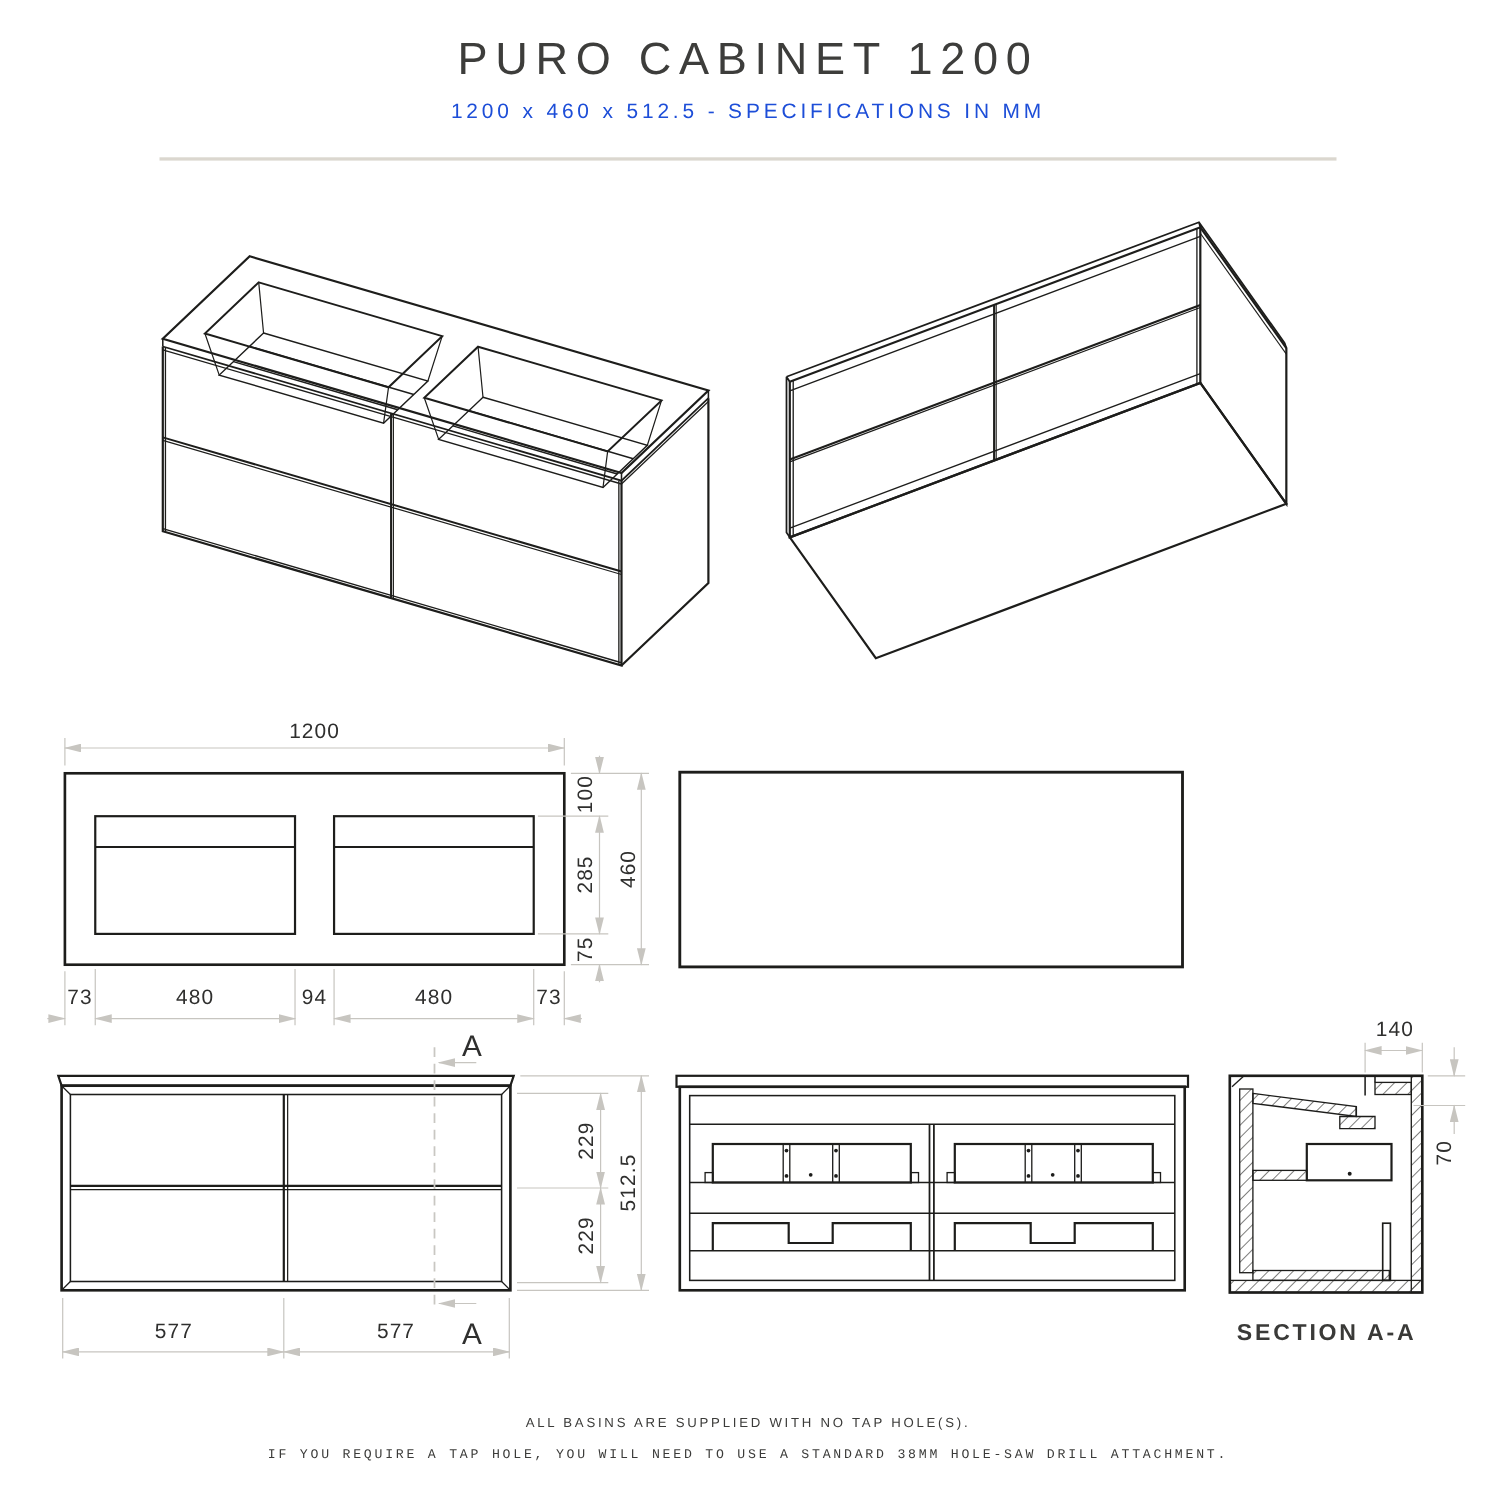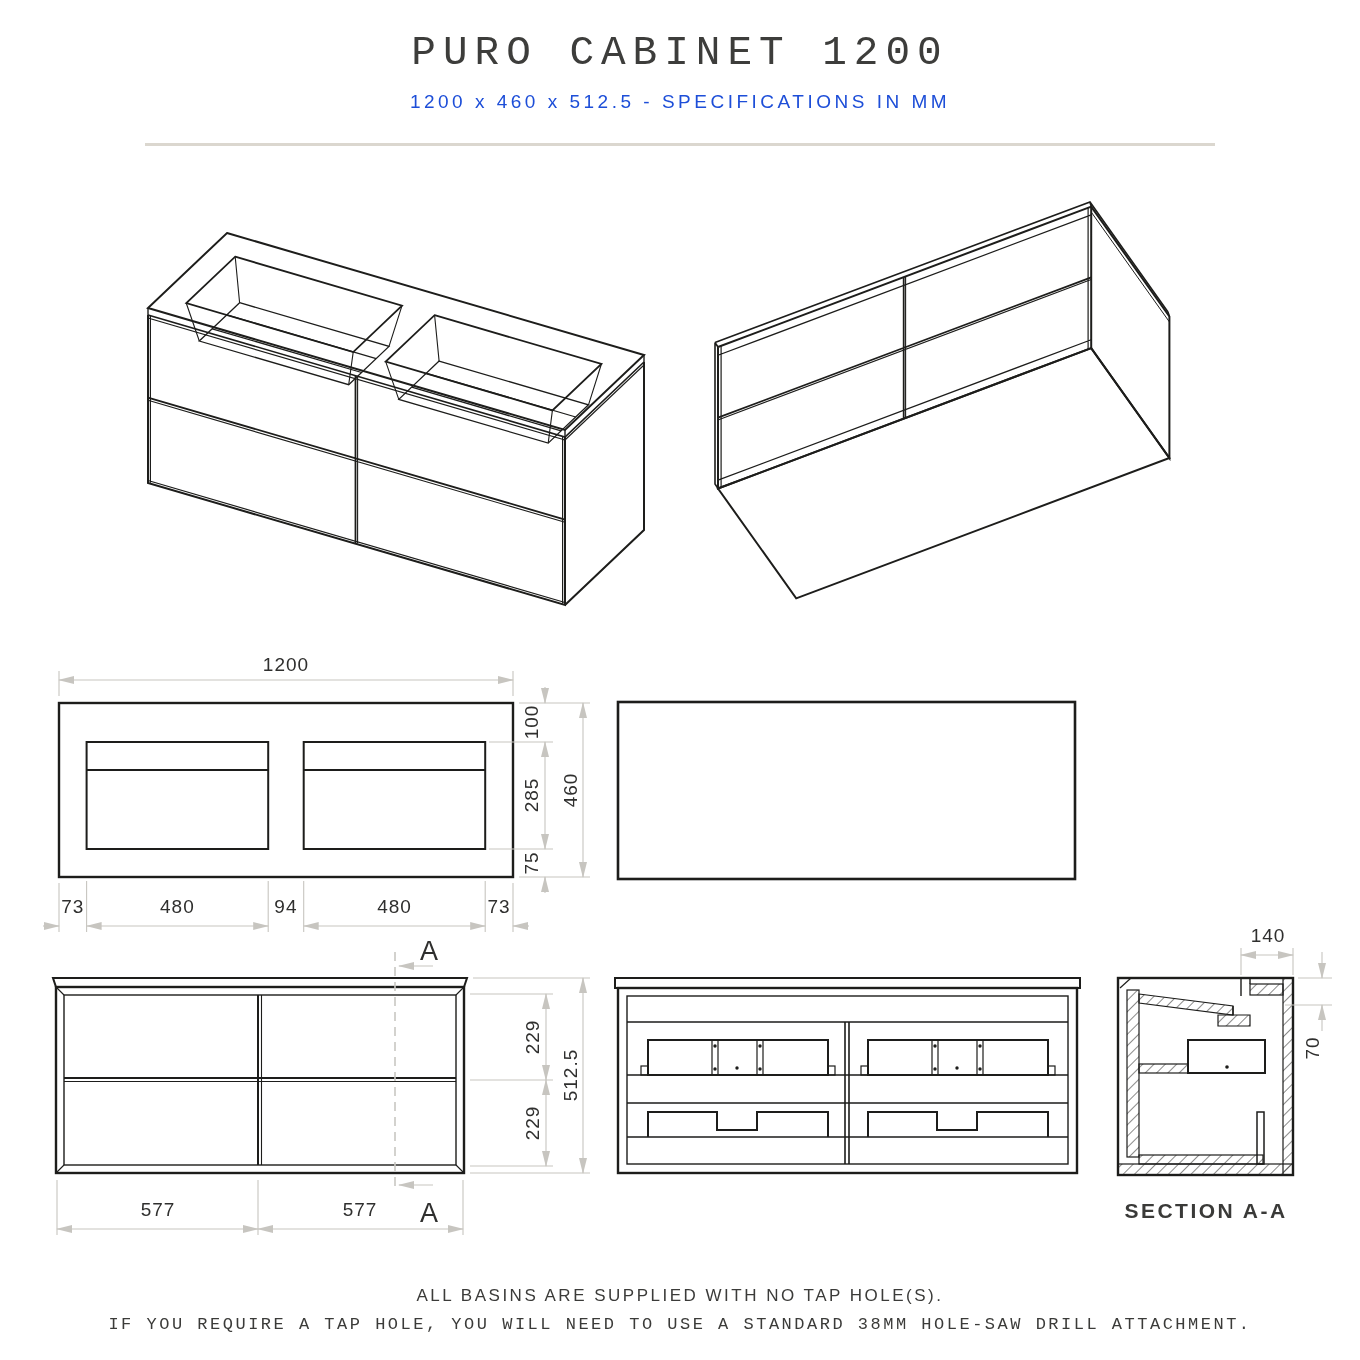--- a/index.html
+++ b/index.html
@@ -2,32 +2,32 @@
 <html><head>
 <meta charset="utf-8">
 <style>
   html,body{margin:0;padding:0;background:#ffffff;}
   .sheet{
     position:relative;width:1360px;height:1360px;background:#ffffff;
     font-family:"Liberation Sans",sans-serif;color:#3a3a38;overflow:hidden;
   }
   .title{
     position:absolute;top:30px;left:0;width:100%;text-align:center;
-    font-size:41px;font-weight:300;letter-spacing:7px;color:#3d3d3b;font-family:Liberation Mono, monospace;
+    font-size:41px;font-weight:300;letter-spacing:7px;color:#3d3d3b;
   }
   .subtitle{
     position:absolute;top:91px;left:0;width:100%;text-align:center;
     font-size:19px;font-weight:400;letter-spacing:3.5px;color:#1d4ed8;
   }
   .divider{
     position:absolute;top:143px;left:145px;width:1070px;height:3px;background:#dbd7cf;
   }
   .footer{
     position:absolute;left:0;width:100%;text-align:center;color:#3b3b39;
-    font-size:17px;font-weight:400;letter-spacing:2.5px;
+    font-size:12px;font-weight:400;letter-spacing:2.5px;
   }
   .footer.l1{top:1286px;}
   .footer.l2{top:1315px;font-family:Liberation Mono, monospace;}
   svg{position:absolute;top:0;left:0;}
   svg text{font-family:"Liberation Sans",sans-serif;fill:#2f2f2e;font-size:19px;letter-spacing:1px;}
   text.sec{font-size:21px;font-weight:600;letter-spacing:2.5px;fill:#3a3a38;}
   text.mk{font-size:27px;font-weight:500;letter-spacing:0;}
   .ln{stroke:#1d1d1b;fill:none;}
   .dim{stroke:#c7c5c0;stroke-width:1.1;fill:none;}
   .hat{fill:url(#hatch);stroke:#1d1d1b;stroke-width:1.2;}

